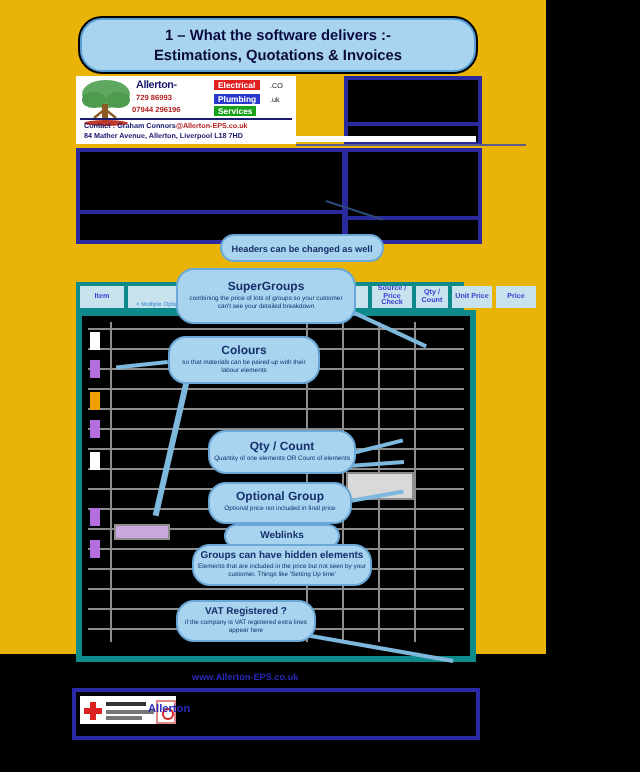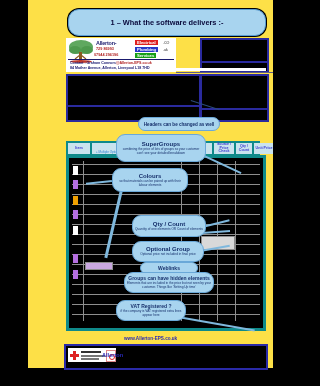--- a/index.html
+++ b/index.html
@@ -1,19 +1,19 @@
 <!DOCTYPE html>
 <html><head>
 <meta charset="utf-8">
 <style>
   html,body{margin:0;padding:0;background:#000;}
   body{width:273px;height:386px;position:relative;overflow:hidden;
        font-family:"Liberation Sans",sans-serif;-webkit-font-smoothing:none;}
 
-  .slide{position:absolute;left:0;top:0;width:273px;height:368px;background:#fde047;margin-left:28px;}
+  .slide{position:absolute;left:0;top:0;width:273px;height:327px;background:#eab308;}
 
   
   .title-banner{
     position:absolute;left:40px;top:9px;width:196px;height:25px;
     background:#a8d4ef;border:1px solid #5a9fd4;border-radius:11px;
     display:flex;flex-direction:column;align-items:center;justify-content:center;
     color:#0a0a3c;font-weight:bold;font-size:7.4px;line-height:9.5px;text-align:center;
     box-shadow:0 0 0 1px #000;
   }
 
@@ -111,20 +111,21 @@
   .foot-t2{position:absolute;left:74px;top:352px;font-size:5.6px;font-weight:bold;color:#2a2ab8;}
   .foot-t3{position:absolute;left:116px;top:352px;font-size:5.6px;font-weight:bold;color:#000;}
 </style>
 </head>
 <body>
 
 <div class="slide">
 
   <div class="title-banner">
     <span>1 – What the software delivers :-</span>
+    <span>Estimations, Quotations &amp; Invoices</span>
   </div>
 
   <div class="letterhead">
     <svg class="tree" viewBox="0 0 26 24">
       <ellipse cx="13" cy="8" rx="12" ry="7" fill="#5fa85f"></ellipse>
       <ellipse cx="7" cy="11" rx="6" ry="4" fill="#4e9a4e"></ellipse>
       <ellipse cx="19" cy="11" rx="6" ry="4" fill="#4e9a4e"></ellipse>
       <rect x="11" y="13" width="3" height="9" fill="#8a5a22"></rect>
       <path d="M12 16 L7 20 M13 16 L18 20" stroke="#8a5a22" stroke-width="1.2" fill="none"></path>
       <ellipse cx="13" cy="22.5" rx="11" ry="1.5" fill="#c0392b"></ellipse>

